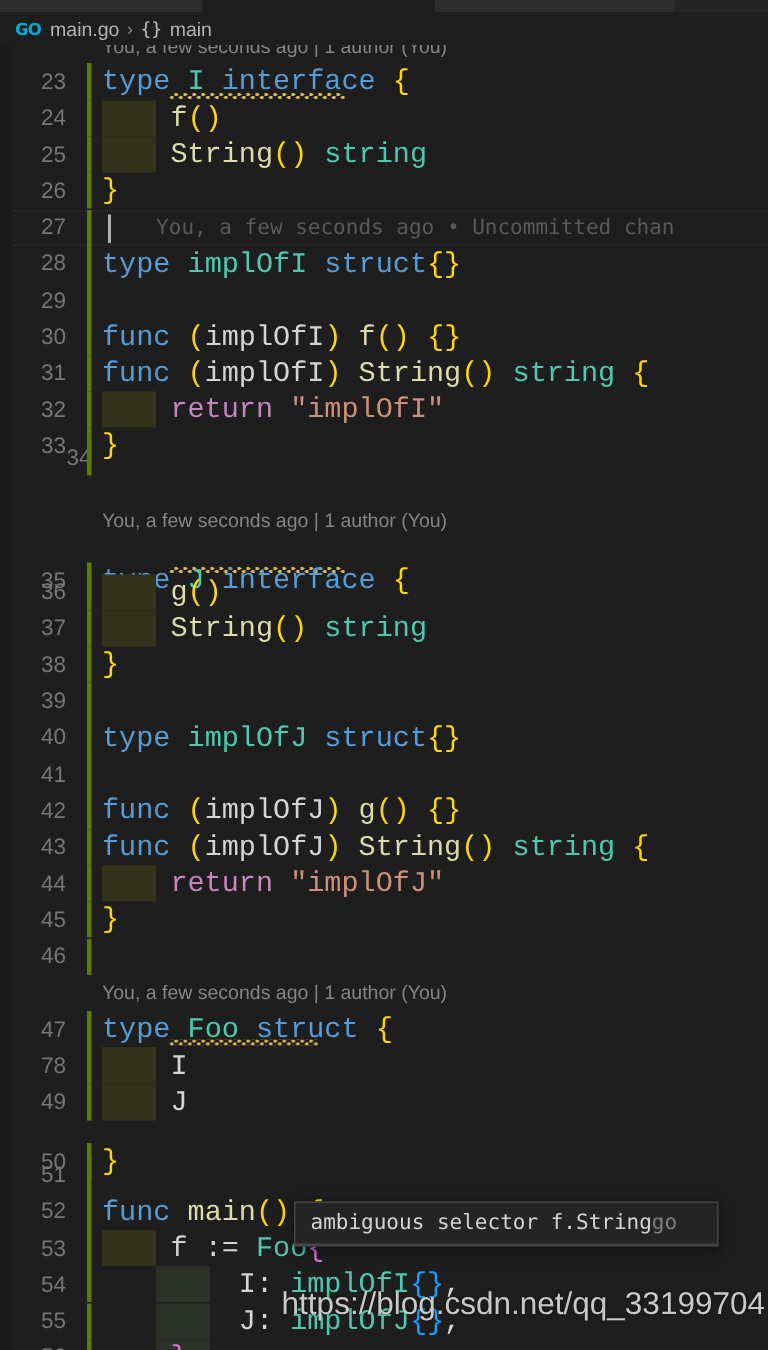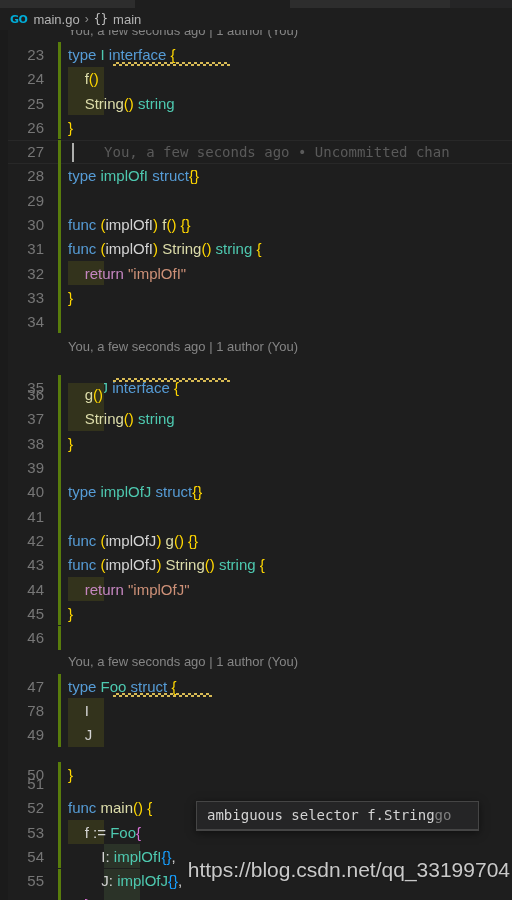--- a/index.html
+++ b/index.html
@@ -50,22 +50,22 @@
   }
   .ln {
     width: 56px; flex: 0 0 56px; text-align: right; padding-right: 12px;
     color: #767676; font-size: 15px;
     font-family: "Liberation Sans", sans-serif;
   }
   .gitbar { position: absolute; left: 58px; width: 3px; height: 24.3px; background: #587c0c; }
   .code {
     position: absolute; left: 68px; top: 0; height: 24.3px;
     display: flex; align-items: center;
-    font-family: Liberation Sans, sans-serif;
-    font-size: 15px;
+    font-family: Liberation Mono, monospace;
+    font-size: 19px;
     white-space: pre;
     color: #d4d4d4;
   }
   .codelens {
     position: absolute; left: 68px; top: 0; height: 24.3px;
     display: flex; align-items: center;
     font-family: "Liberation Sans", sans-serif;
     font-size: 13px;
     color: #858585;
     white-space: pre;
@@ -211,21 +211,21 @@
         <div class="row" style="top: 231px;">
           <div class="ln">32</div>
           <div class="gitbar" style="background: rgb(88, 124, 12);"></div>
           <div class="code" style="left: 68px;"><span class="id">    </span><span class="ret">return </span><span class="str">"implOfI"</span></div>
         </div>
         <div class="row" style="top: 255.3px;">
           <div class="ln">33</div>
           <div class="gitbar" style="background: rgb(88, 124, 12);"></div>
           <div class="code" style="left: 68px;"><span class="brk1">}</span></div>
         </div>
-        <div class="row" style="top: 279px;">
+        <div class="row" style="top: 263px; padding-left: 17px;">
           <div class="ln">34</div>
           <div class="gitbar" style="background: rgb(88, 124, 12);"></div>
           <div class="code" style="left: 68px;"></div>
         </div>
         <div class="row" style="top: 303.9px;">
           <div class="ln"></div>
           <div class="codelens">You, a few seconds ago | 1 author (You)</div>
         </div>
         <div style="position: absolute; left: 113.1px; top: 347.5px; width: 117.26px; height: 4px; background-image: radial-gradient(circle at 1.5px 3px, rgb(215, 186, 85) 1.2px, transparent 1.3px), radial-gradient(circle at 4.5px 1px, rgb(215, 186, 85) 1.2px, transparent 1.3px); background-size: 6px 4px; background-repeat: repeat-x;"></div>
         <div class="row" style="top: 345px;">

